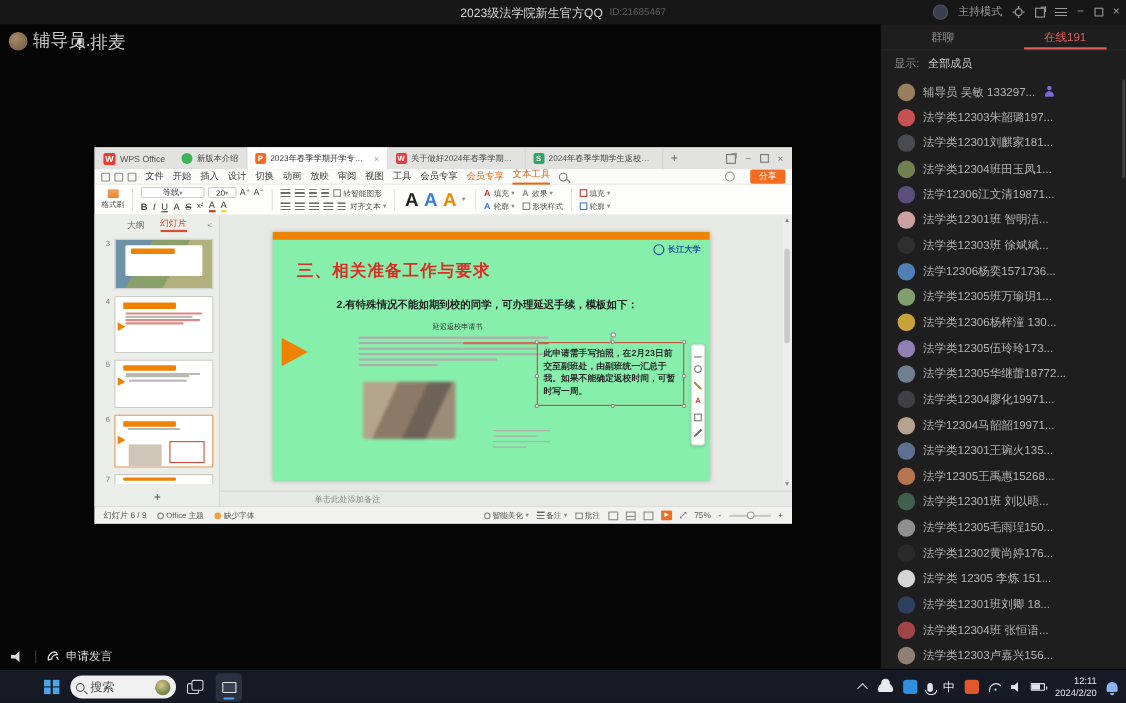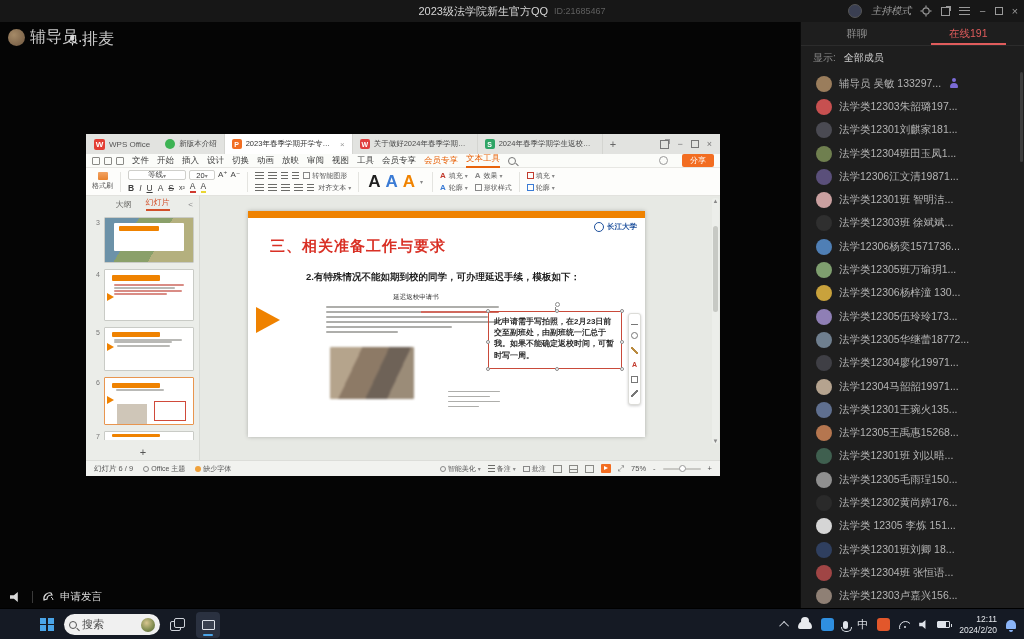--- a/index.html
+++ b/index.html
@@ -5,21 +5,21 @@
   * { margin:0; padding:0; box-sizing:border-box; }
   html,body { width:1024px; height:639px; overflow:hidden; background:#000;
     font-family:"Liberation Sans","DejaVu Sans",sans-serif; }
   .screen { position:relative; width:1024px; height:639px; background:#050505; overflow:hidden; }
   .abs { position:absolute; }
 
   
   .qq-titlebar { left:0; top:0; width:1024px; height:22px; background:#171717; display:flex; align-items:center; justify-content:center; }
   .qq-title { color:#d6d6d6; font-size:11px; }
   .qq-id { color:#5f5f5f; font-size:9px; margin-left:6px; }
-  .qq-tb-right { position:absolute; right:6px; top:0; height:22px; display:flex; align-items:center; gap:9px;font-style:italic; }
+  .qq-tb-right { position:absolute; right:6px; top:0; height:22px; display:flex; align-items:center; gap:9px; }
   .host-avatar { width:14px; height:14px; border-radius:50%; background:#3a3f52; border:1px solid #555; }
   .host-mode { color:#9a9a9a; font-size:10px; }
   .tb-ic { color:#9a9a9a; font-size:11px; line-height:1; cursor:default; }
   .ic-burger { width:11px; height:8px; background:repeating-linear-gradient(to bottom,#9a9a9a 0 1px,transparent 1px 3.5px); }
   .ic-box { width:8px; height:8px; border:1px solid #9a9a9a; }
   .ic-popout { width:9px; height:9px; border:1px solid #9a9a9a; position:relative; }
   .ic-popout:after { content:""; position:absolute; right:-2px; top:-2px; width:4px; height:4px; border-top:1px solid #9a9a9a; border-right:1px solid #9a9a9a; }
 
   
   .chip { display:flex; align-items:center; gap:5px; color:#c9c9c9; font-size:16px; }
@@ -94,21 +94,21 @@
   .t-img { position:absolute; background:#cfc6b8; }
   .t-redbox { position:absolute; border:1px solid #d04a3a; }
   .thumb-add { position:absolute; left:0; bottom:2px; width:114px; text-align:center; font-size:11px; color:#555; }
 
   .canvas { position:absolute; left:114px; top:0; width:520px; height:250px; }
   .v-scroll { position:absolute; right:1px; top:2px; width:7px; height:246px; background:#eceeea; border-radius:3px; }
   .v-scroll .thumb-bar { position:absolute; left:1px; top:28px; width:5px; height:86px; background:#c7c9c4; border-radius:3px; }
   .v-scroll .arr { position:absolute; left:0; width:7px; font-size:6px; color:#888; text-align:center; }
 
   
-  .slide { position:absolute; left:48px; top:15px; width:397px; height:226px; background:#ffffff; box-shadow:0 0 4px rgba(0,0,0,.25); }
+  .slide { position:absolute; left:48px; top:15px; width:397px; height:226px; background:#86efac; box-shadow:0 0 4px rgba(0,0,0,.25); }
   .slide-topbar { position:absolute; left:0; top:0; width:397px; height:7px; background:#ef8200; }
   .uni-logo { position:absolute; right:8px; top:11px; display:flex; align-items:center; gap:3px; }
   .uni-emblem { width:10px; height:10px; border-radius:50%; border:1.5px solid #1c4f9c; }
   .uni-name { font-size:7.5px; color:#1c4f9c; font-weight:bold; }
   .slide-title { position:absolute; left:22px; top:26px; font-size:15px; font-weight:bold; color:#d93025; letter-spacing:1px; }
   .slide-subtitle { position:absolute; left:58px; top:60px; font-size:9.5px; font-weight:bold; color:#1d1d1d; }
   .doc-block { position:absolute; left:78px; top:82px; width:180px; }
   .doc-title { text-align:center; font-size:6.5px; color:#333; margin-bottom:4px; }
   .dl { height:2px; background:#aeaeab; margin:3px 0; border-radius:1px; }
   .dl.red { background:linear-gradient(90deg,#aeaeab 0 55%,#d06a5e 55%); }
@@ -514,20 +514,23 @@
             <span class="ft-ic ft-arrows"></span>
           </div>
         </div>
         <div class="v-scroll">
           <span class="arr" style="top:0;">▲</span>
           <span class="thumb-bar"></span>
           <span class="arr" style="bottom:0;">▼</span>
         </div>
       </div>
 
+      <div class="notes-bar">
+        <span class="notes-ph">单击此处添加备注</span>
+      </div>
     </div>
 
     <div class="wps-status">
       <span>幻灯片 6 / 9</span>
       <span class="mini-lbl">
           <span class="st-dot"></span>
           <span>Office 主题</span>
         </span>
       <span class="mini-lbl">
           <span class="warn-dot"></span>

